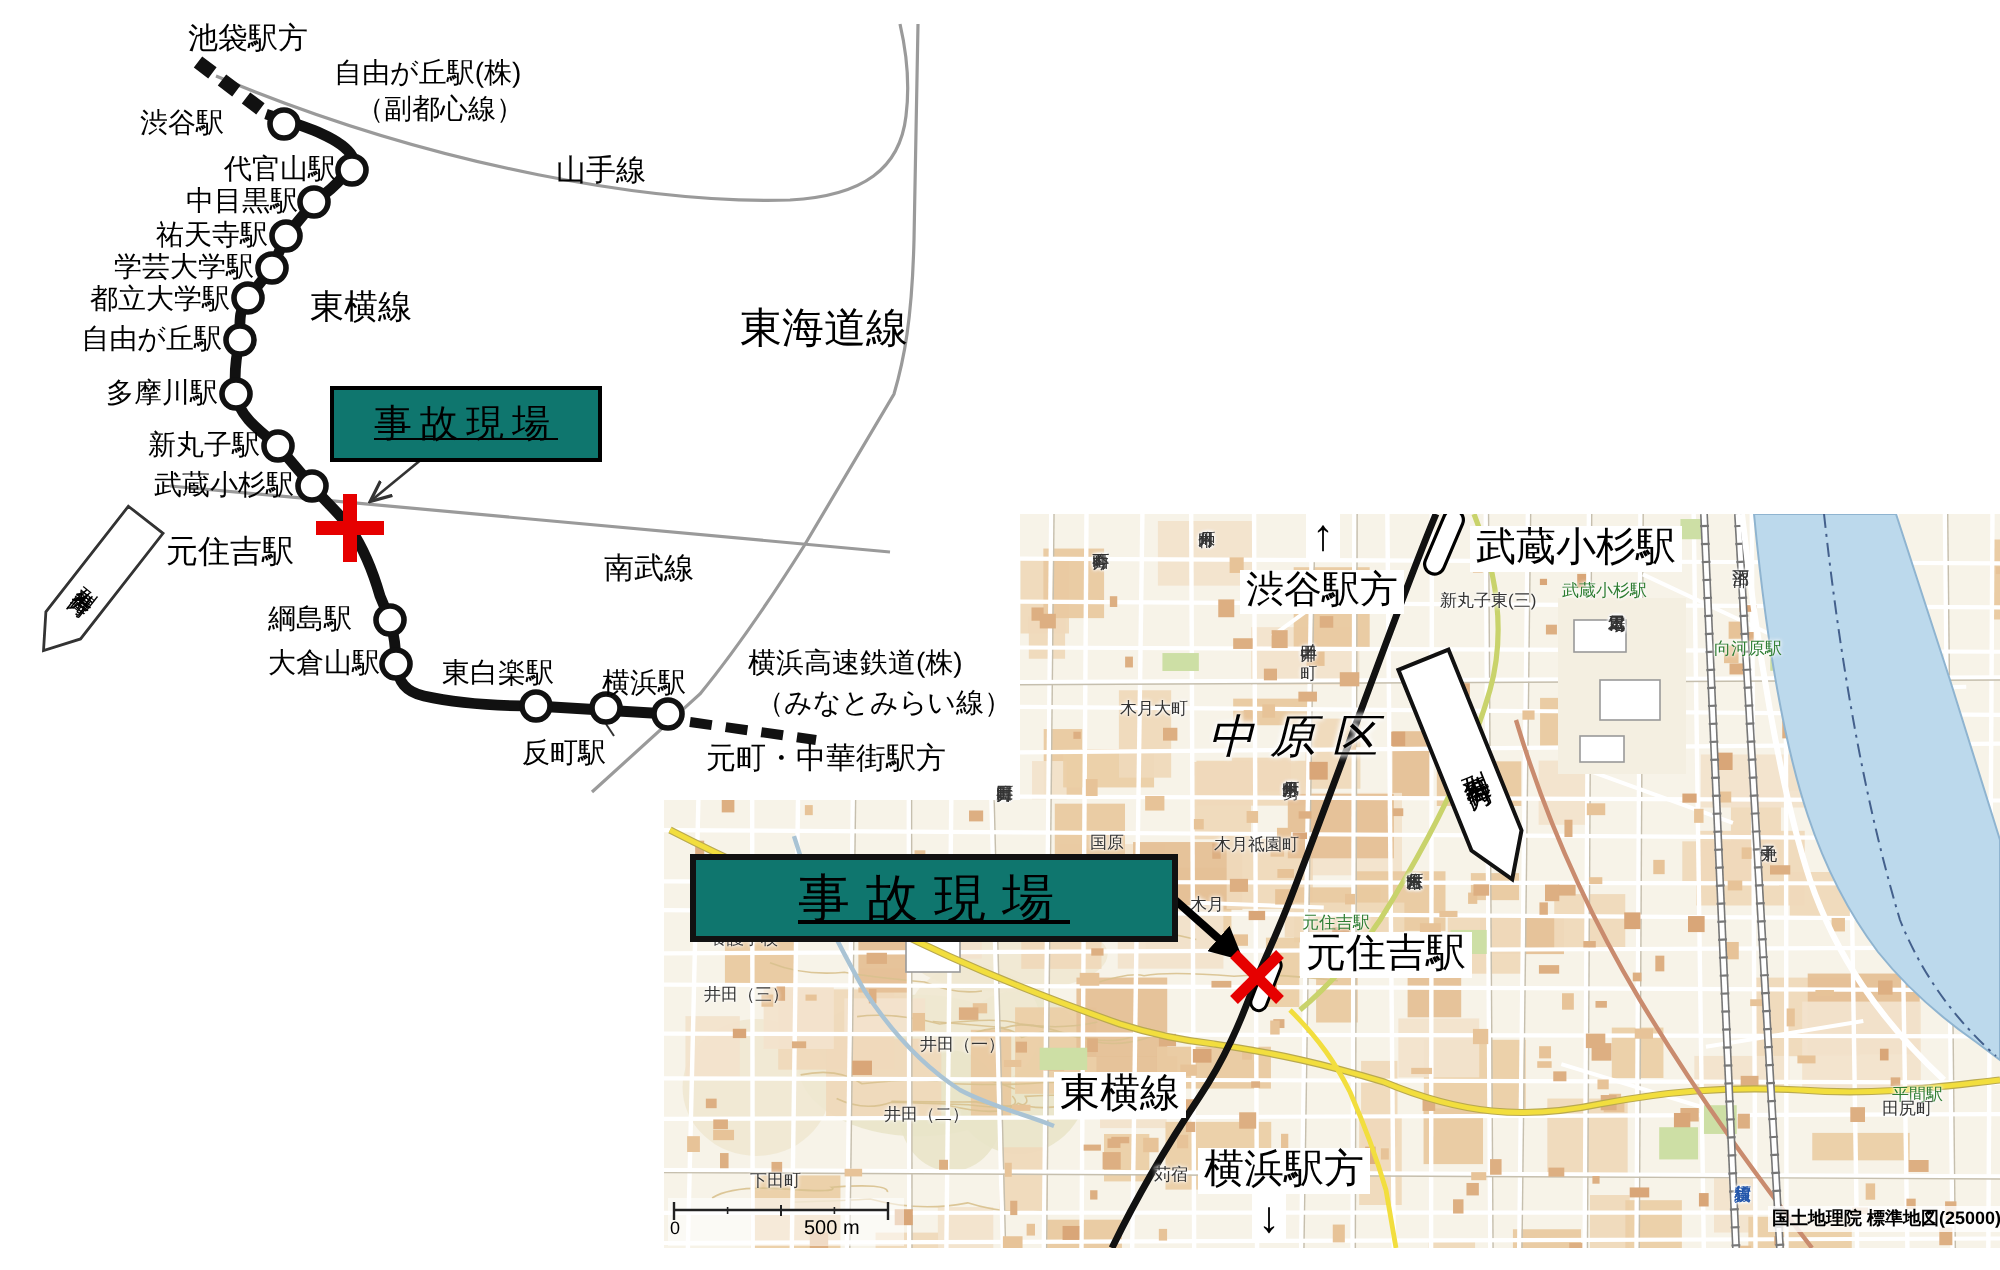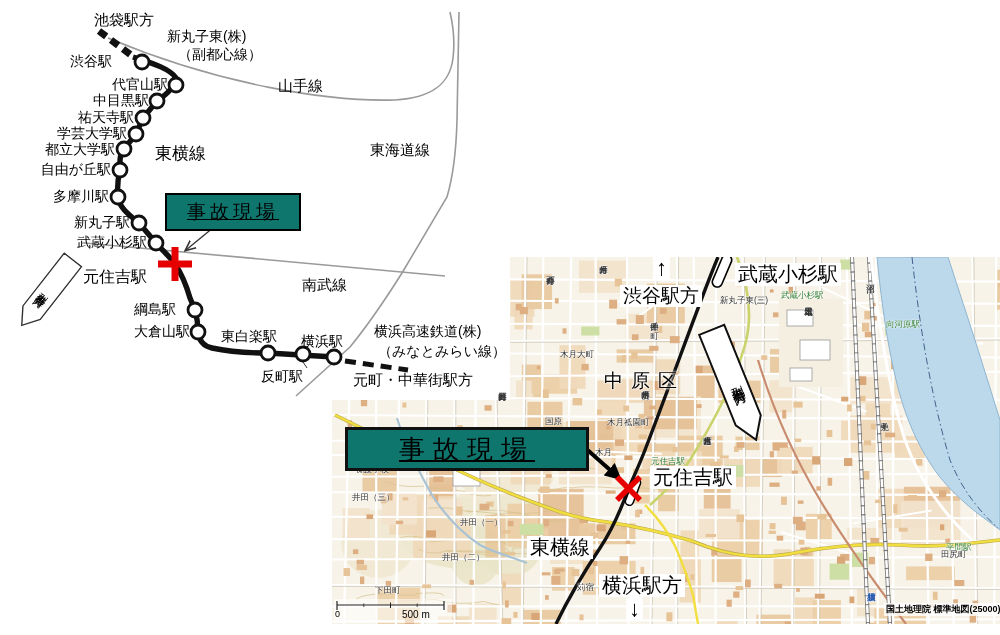--- a/index.html
+++ b/index.html
@@ -601,52 +601,52 @@
       <div class="lbl" style="font-size: 14px; top: 162px; right: 889px; text-align: right;">自由が丘駅</div>
       <div class="lbl" style="font-size: 14px; top: 189px; right: 891px; text-align: right;">多摩川駅</div>
       <div class="lbl" style="font-size: 14px; top: 215px; right: 870px; text-align: right;">新丸子駅</div>
       <div class="lbl" style="font-size: 14px; top: 235px; right: 853px; text-align: right;">武蔵小杉駅</div>
       <div class="lbl" style="font-size: 14px; top: 302px; right: 824px; text-align: right;">綱島駅</div>
       <div class="lbl" style="font-size: 14px; top: 324px; right: 810px; text-align: right;">大倉山駅</div>
       <div class="lbl" style="font-size: 14px; top: 329px; left: 221px;">東白楽駅</div>
       <div class="lbl" style="font-size: 14px; top: 369px; left: 261px;">反町駅</div>
       <div class="lbl" style="font-size: 14px; top: 334px; left: 301px;">横浜駅</div>
       <div class="lbl" style="left: 94px; top: 12px; font-size: 15px;">池袋駅方</div>
-      <div class="lbl" style="left: 167px; top: 29px; font-size: 14px;">新丸子東(株)</div>
+      <div class="lbl" style="left: 167px; top: 29px; font-size: 14px;">自由が丘駅(株)</div>
       <div class="lbl" style="left: 178px; top: 47px; font-size: 14px;">（副都心線）</div>
       <div class="lbl" style="left: 278px; top: 78px; font-size: 15px;">山手線</div>
-      <div class="lbl" style="left: 370px; top: 142px; font-size: 15px;">東海道線</div>
+      <div class="lbl" style="left: 370px; top: 153px; font-size: 21px;">東海道線</div>
       <div class="lbl" style="left: 302px; top: 237px; font-size: 15px; margin-top: 40px;">南武線</div>
       <div class="lbl" style="left: 155px; top: 144px; font-size: 17px;">東横線</div>
       <div class="lbl" style="left: 83px; top: 268px; font-size: 16px;">元住吉駅</div>
       <div class="lbl" style="left: 374px; top: 324px; font-size: 14px;">横浜高速鉄道(株)</div>
       <div class="lbl" style="left: 378px; top: 344px; font-size: 14px;">（みなとみらい線）</div>
       <div class="lbl" style="left: 353px; top: 372px; font-size: 15px;">元町・中華街駅方</div>
       <div class="map-big" style="left: 735px; top: 263px; font-size: 20px;">武蔵小杉駅</div>
       <div class="map-big" style="left: 653px; top: 255px; font-size: 22px;">↑</div>
       <div class="map-big" style="left: 620px; top: 285px; font-size: 19px;">渋谷駅方</div>
-      <div class="lbl" style="left: 604px; top: 370px; font-size: 19px; letter-spacing: 8px; z-index: 3; text-shadow: rgb(255, 255, 255) 0px 0px 3px, rgb(255, 255, 255) 0px 0px 3px, rgb(255, 255, 255) 0px 0px 2px;">中原区</div>
+      <div class="lbl" style="left: 604px; top: 356px; font-size: 23px; letter-spacing: 8px; z-index: 3; text-shadow: rgb(255, 255, 255) 0px 0px 3px, rgb(255, 255, 255) 0px 0px 3px, rgb(255, 255, 255) 0px 0px 2px; font-style: italic;">中原区</div>
       <div class="map-big" style="left: 650px; top: 466px; font-size: 20px;">元住吉駅</div>
       <div class="map-big" style="left: 527px; top: 536px; font-size: 20px;">東横線</div>
       <div class="map-big" style="left: 599px; top: 574px; font-size: 20px;">横浜駅方</div>
       <div class="map-big" style="left: 626px; top: 596px; font-size: 22px;">↓</div>
       <div class="map-small v" style="left: 546px; top: 270px;">今井西町</div>
       <div class="map-small v" style="left: 599px; top: 259px;">木月仲町</div>
       <div class="map-small v" style="left: 650px; top: 316px;">井田中ノ町</div>
       <div class="map-small" style="left: 560px; top: 350px;">木月大町</div>
       <div class="map-small" style="left: 568px; top: 418px; margin-left: 39px;">木月祗園町</div>
       <div class="map-small v" style="left: 498px; top: 386px;">井田三舞町</div>
       <div class="map-small v" style="left: 641px; top: 384px;">木月伊勢町</div>
       <div class="map-small" style="left: 595px; top: 448px;">木月</div>
       <div class="map-small v" style="left: 703px; top: 430px;">木月住吉町</div>
       <div class="map-small" style="left: 720px; top: 296px;">新丸子東(三)</div>
       <div class="map-small v" style="left: 804px; top: 301px;">日本電気工場</div>
       <div class="map-small v" style="left: 866px; top: 278px;">下沼部</div>
       <div class="map-small v" style="left: 880px; top: 416px;">中丸子</div>
-      <div class="map-small" style="left: 868px; top: 320px; color: rgb(46, 125, 50); padding-left: 18px;">向河原駅</div>
+      <div class="map-small" style="left: 839px; top: 320px; color: rgb(46, 125, 50); padding-left: 18px;">向河原駅</div>
       <div class="map-small" style="left: 781px; top: 291px; color: rgb(46, 125, 50);">武蔵小杉駅</div>
       <div class="map-small" style="left: 651px; top: 457px; color: rgb(46, 125, 50);">元住吉駅</div>
       <div class="map-small" style="left: 946px; top: 543px; color: rgb(46, 125, 50);">平間駅</div>
       <div class="map-small" style="left: 941px; top: 550px; text-align: right;">田尻町</div>
       <div class="map-small" style="left: 355px; top: 465px;">養護学校</div>
       <div class="map-small" style="left: 352px; top: 493px;">井田（三）</div>
       <div class="map-small" style="left: 460px; top: 518px;">井田（一）</div>
       <div class="map-small" style="left: 442px; top: 553px;">井田（二）</div>
       <div class="map-small" style="left: 375px; top: 586px;">下田町</div>
       <div class="map-small" style="left: 577px; top: 583px;">苅宿</div>

